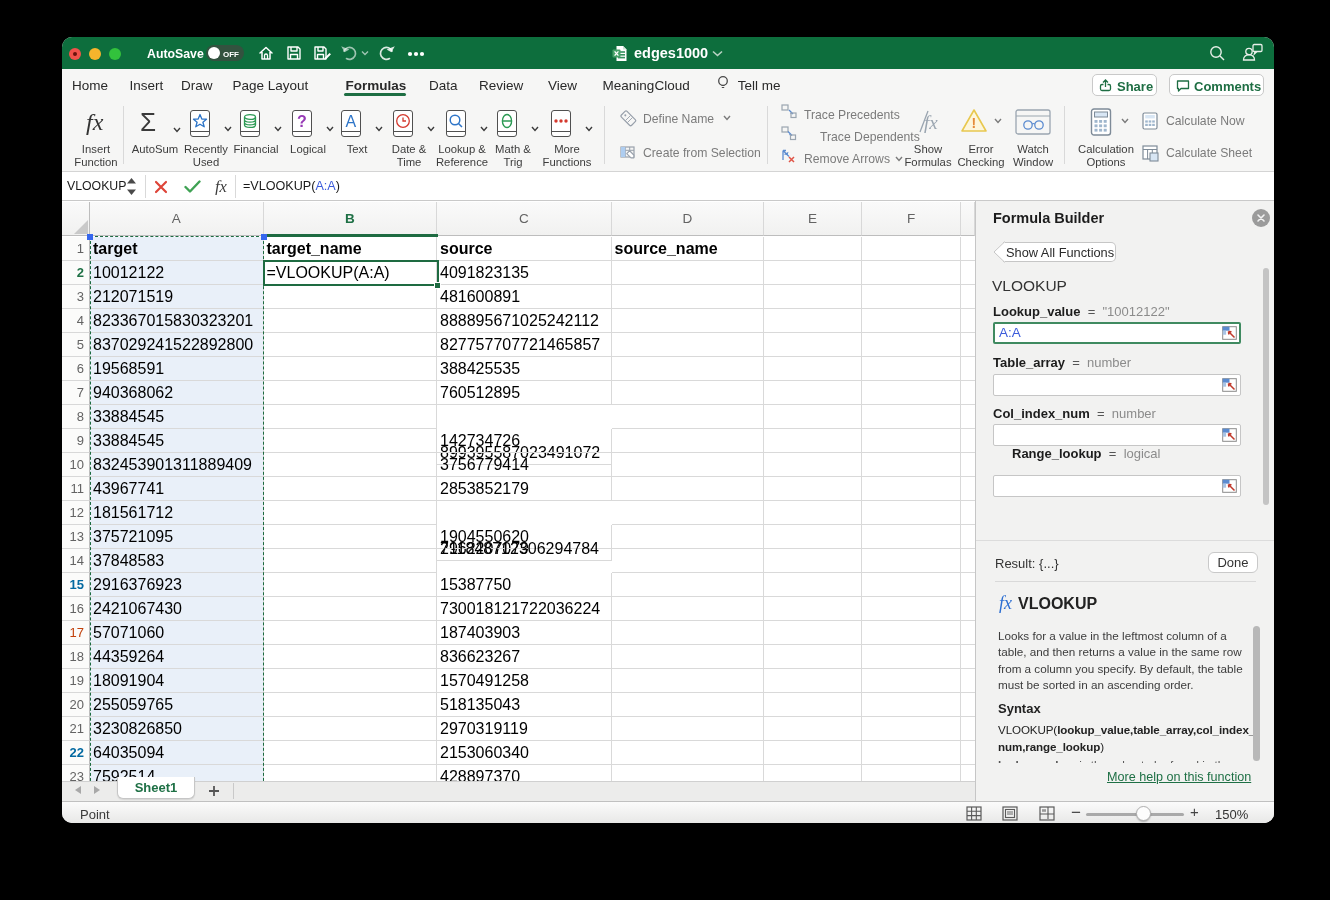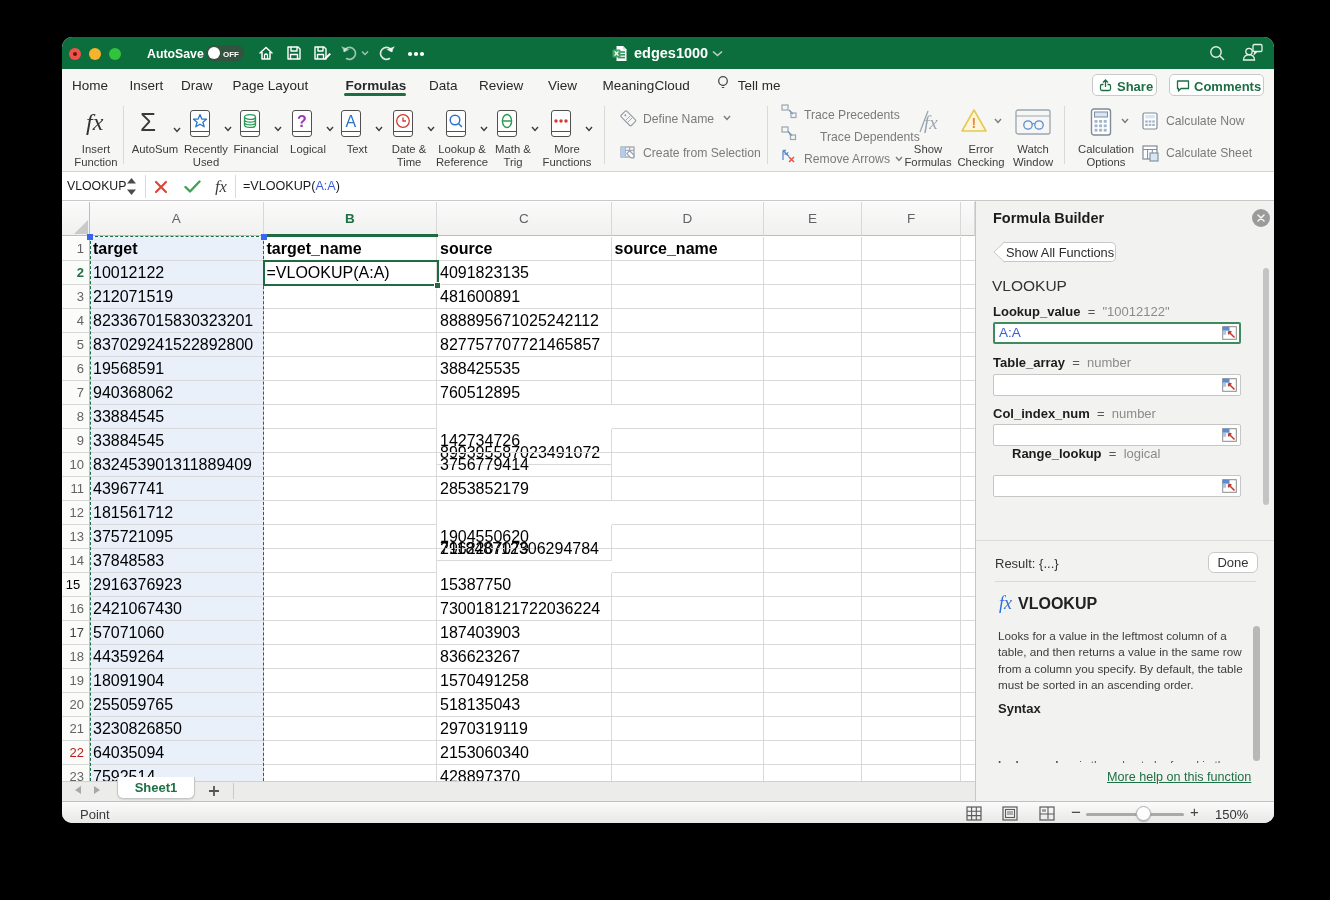--- a/index.html
+++ b/index.html
@@ -445,37 +445,37 @@
 <div class="cell" style="left:800px;top:324px;width:99px;"></div>
 <div class="cell" style="left:899px;top:324px;width:14px;border-right:none;"></div>
 <div class="rh" style="top:348px;color:#636363;font-weight:normal;">14</div>
 <div class="cell" style="left:28px;top:348px;width:173.5px;background:#e9f0f9;">37848583</div>
 <div class="cell" style="left:201.5px;top:348px;width:173.5px;"></div>
 <div class="cell" style="left:375px;top:336px;width:174.5px;">711848712306294784</div>
 <div class="cell" style="left:549.5px;top:348px;width:152.5px;"></div>
 <div class="cell" style="left:702px;top:348px;width:98px;"></div>
 <div class="cell" style="left:800px;top:348px;width:99px;"></div>
 <div class="cell" style="left:899px;top:348px;width:14px;border-right:none;"></div>
-<div class="rh" style="top:372px;color:#000000;font-weight:normal;text-align:center;">15</div>
+<div class="rh" style="top:372px;color:#0369a1;font-weight:bold;">15</div>
 <div class="cell" style="left:28px;top:372px;width:173.5px;background:#e9f0f9;">2916376923</div>
 <div class="cell" style="left:201.5px;top:372px;width:173.5px;"></div>
 <div class="cell" style="left:375px;top:372px;width:174.5px;">15387750</div>
 <div class="cell" style="left:549.5px;top:372px;width:152.5px;"></div>
 <div class="cell" style="left:702px;top:372px;width:98px;"></div>
 <div class="cell" style="left:800px;top:372px;width:99px;"></div>
 <div class="cell" style="left:899px;top:372px;width:14px;border-right:none;"></div>
 <div class="rh" style="top:396px;color:#636363;font-weight:normal;">16</div>
 <div class="cell" style="left:28px;top:396px;width:173.5px;background:#e9f0f9;">2421067430</div>
 <div class="cell" style="left:201.5px;top:396px;width:173.5px;"></div>
 <div class="cell" style="left:375px;top:396px;width:174.5px;">730018121722036224</div>
 <div class="cell" style="left:549.5px;top:396px;width:152.5px;"></div>
 <div class="cell" style="left:702px;top:396px;width:98px;"></div>
 <div class="cell" style="left:800px;top:396px;width:99px;"></div>
 <div class="cell" style="left:899px;top:396px;width:14px;border-right:none;"></div>
-<div class="rh" style="top:420px;color:#404040;font-weight:normal;">17</div>
+<div class="rh" style="top:420px;color:#c2410c;font-weight:normal;">17</div>
 <div class="cell" style="left:28px;top:420px;width:173.5px;background:#e9f0f9;">57071060</div>
 <div class="cell" style="left:201.5px;top:420px;width:173.5px;"></div>
 <div class="cell" style="left:375px;top:420px;width:174.5px;">187403903</div>
 <div class="cell" style="left:549.5px;top:420px;width:152.5px;"></div>
 <div class="cell" style="left:702px;top:420px;width:98px;"></div>
 <div class="cell" style="left:800px;top:420px;width:99px;"></div>
 <div class="cell" style="left:899px;top:420px;width:14px;border-right:none;"></div>
 <div class="rh" style="top:444px;color:#636363;font-weight:normal;">18</div>
 <div class="cell" style="left:28px;top:444px;width:173.5px;background:#e9f0f9;">44359264</div>
 <div class="cell" style="left:201.5px;top:444px;width:173.5px;"></div>
@@ -501,21 +501,21 @@
 <div class="cell" style="left:800px;top:492px;width:99px;"></div>
 <div class="cell" style="left:899px;top:492px;width:14px;border-right:none;"></div>
 <div class="rh" style="top:516px;color:#636363;font-weight:normal;">21</div>
 <div class="cell" style="left:28px;top:516px;width:173.5px;background:#e9f0f9;">3230826850</div>
 <div class="cell" style="left:201.5px;top:516px;width:173.5px;"></div>
 <div class="cell" style="left:375px;top:516px;width:174.5px;">2970319119</div>
 <div class="cell" style="left:549.5px;top:516px;width:152.5px;"></div>
 <div class="cell" style="left:702px;top:516px;width:98px;"></div>
 <div class="cell" style="left:800px;top:516px;width:99px;"></div>
 <div class="cell" style="left:899px;top:516px;width:14px;border-right:none;"></div>
-<div class="rh" style="top:540px;color:#b91c1c;font-weight:normal;">22</div>
+<div class="rh" style="top:540px;color:#0369a1;font-weight:bold;">22</div>
 <div class="cell" style="left:28px;top:540px;width:173.5px;background:#e9f0f9;">64035094</div>
 <div class="cell" style="left:201.5px;top:540px;width:173.5px;"></div>
 <div class="cell" style="left:375px;top:540px;width:174.5px;">2153060340</div>
 <div class="cell" style="left:549.5px;top:540px;width:152.5px;"></div>
 <div class="cell" style="left:702px;top:540px;width:98px;"></div>
 <div class="cell" style="left:800px;top:540px;width:99px;"></div>
 <div class="cell" style="left:899px;top:540px;width:14px;border-right:none;"></div>
 <div class="rh" style="top:564px;color:#636363;font-weight:normal;">23</div>
 <div class="cell" style="left:28px;top:564px;width:173.5px;background:#e9f0f9;">7592514</div>
 <div class="cell" style="left:201.5px;top:564px;width:173.5px;"></div>
@@ -582,20 +582,21 @@
 <div class="ab" style="left:19px;top:379.5px;width:261px;height:1px;background:#d9d9d9;"></div>
 <svg class="ab" style="left:22px;top:392px;" width="22" height="20" viewBox="0 0 22 20">
         <text x="1" y="16" font-size="18" font-style="italic" font-family="Liberation Serif,serif" fill="#2d6fd2">fx</text>
       </svg>
 <div class="ab" style="left:42px;top:394px;font-size:16px;font-weight:bold;color:#222;">VLOOKUP</div>
 <div class="ab" style="left:22px;top:428.0px;font-size:11.7px;color:#3c3c3c;white-space:nowrap;">Looks for a value in the leftmost column of a</div>
 <div class="ab" style="left:22px;top:444.3px;font-size:11.7px;color:#3c3c3c;white-space:nowrap;">table, and then returns a value in the same row</div>
 <div class="ab" style="left:22px;top:460.6px;font-size:11.7px;color:#3c3c3c;white-space:nowrap;">from a column you specify. By default, the table</div>
 <div class="ab" style="left:22px;top:476.9px;font-size:11.7px;color:#3c3c3c;white-space:nowrap;">must be sorted in an ascending order.</div>
 <div class="ab" style="left:22px;top:500px;font-size:13px;font-weight:bold;color:#222;">Syntax</div>
+<div class="ab" style="left:22px;top:521px;width:252px;font-size:11.6px;color:#222;line-height:16.5px;letter-spacing:-0.1px;">VLOOKUP(<b>lookup_value,table_array,col_index_<br>num,range_lookup</b>)</div>
 <div class="ab" style="left:22px;top:557px;width:252px;height:5px;overflow:hidden;font-size:11.6px;color:#555;"><b>lookup_value:</b> is the value to be found in the</div>
 <div class="ab" style="left:277px;top:425px;width:7px;height:135px;border-radius:4px;background:#b8b8b8;"></div>
 <div class="ab" style="left:131px;top:569px;font-size:12.6px;color:#1e7045;text-decoration:underline;">More help on this function</div>
 </div>
 <div class="ab" id="shtabs"></div>
 <svg class="ab" style="left:11px;top:748px;" width="9" height="10" viewBox="0 0 9 10">
       <path d="M8 1 L2 5 L8 9 Z" fill="#a8a8a8"></path>
     </svg>
 <svg class="ab" style="left:31px;top:748px;" width="9" height="10" viewBox="0 0 9 10">
       <path d="M1 1 L7 5 L1 9 Z" fill="#a8a8a8"></path>

